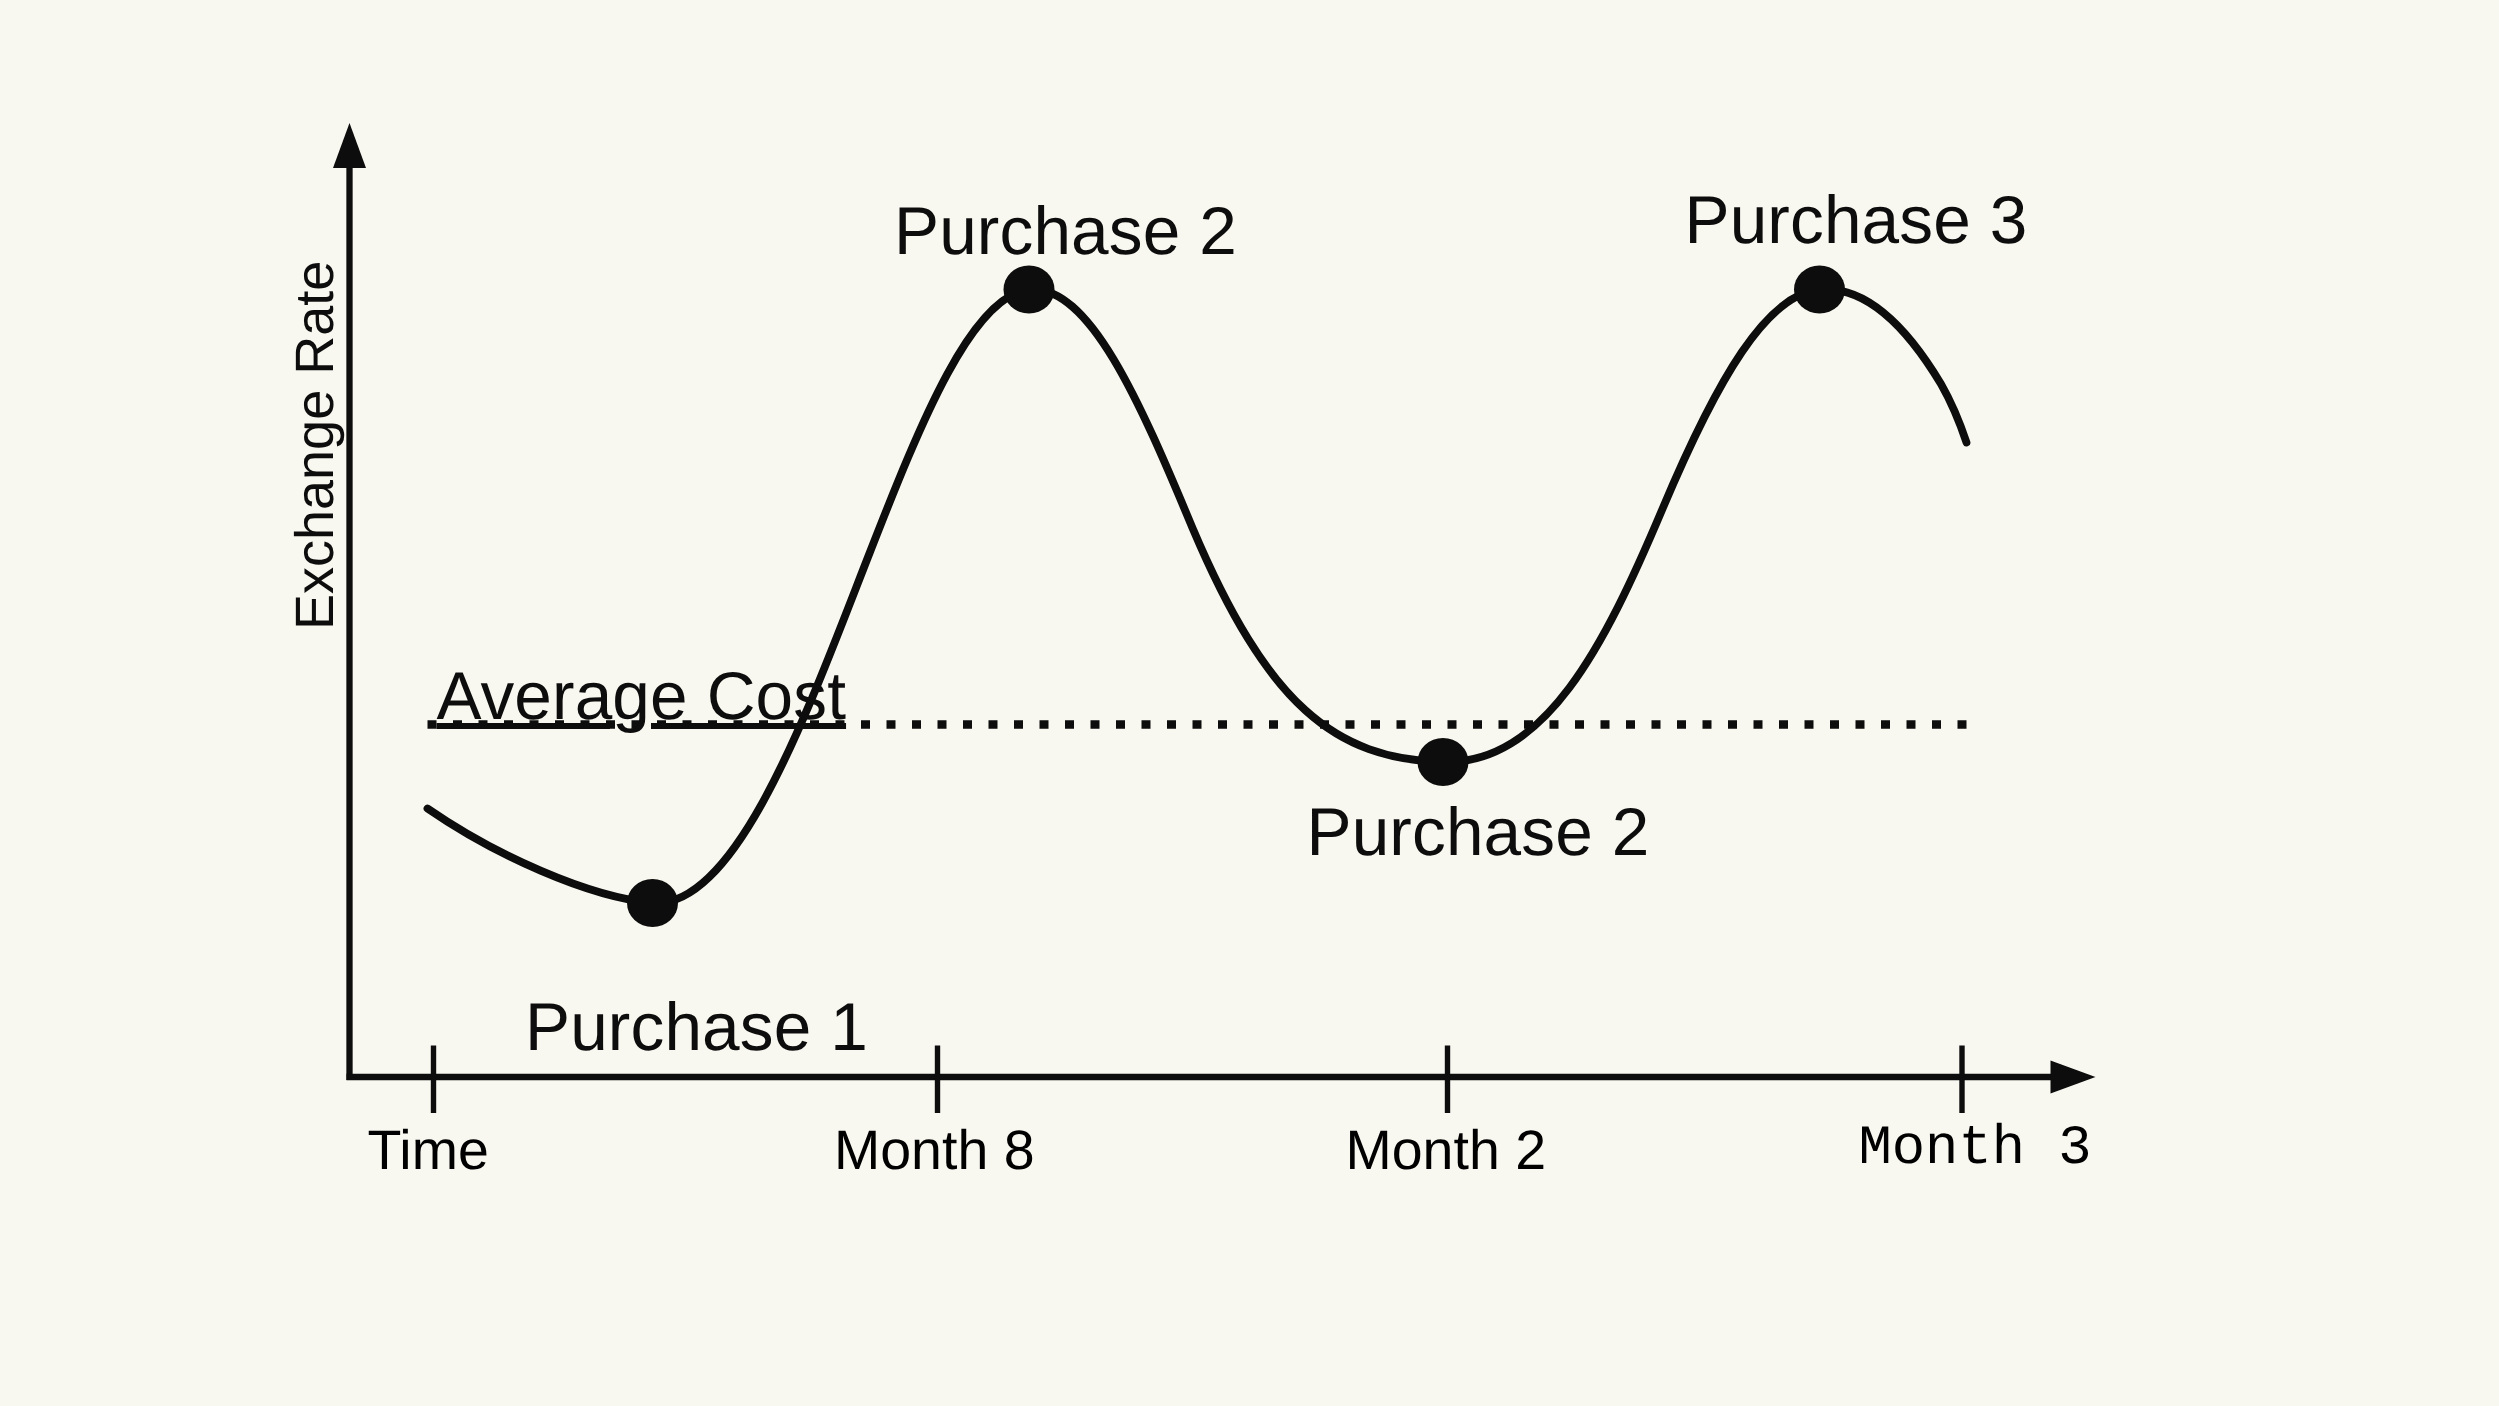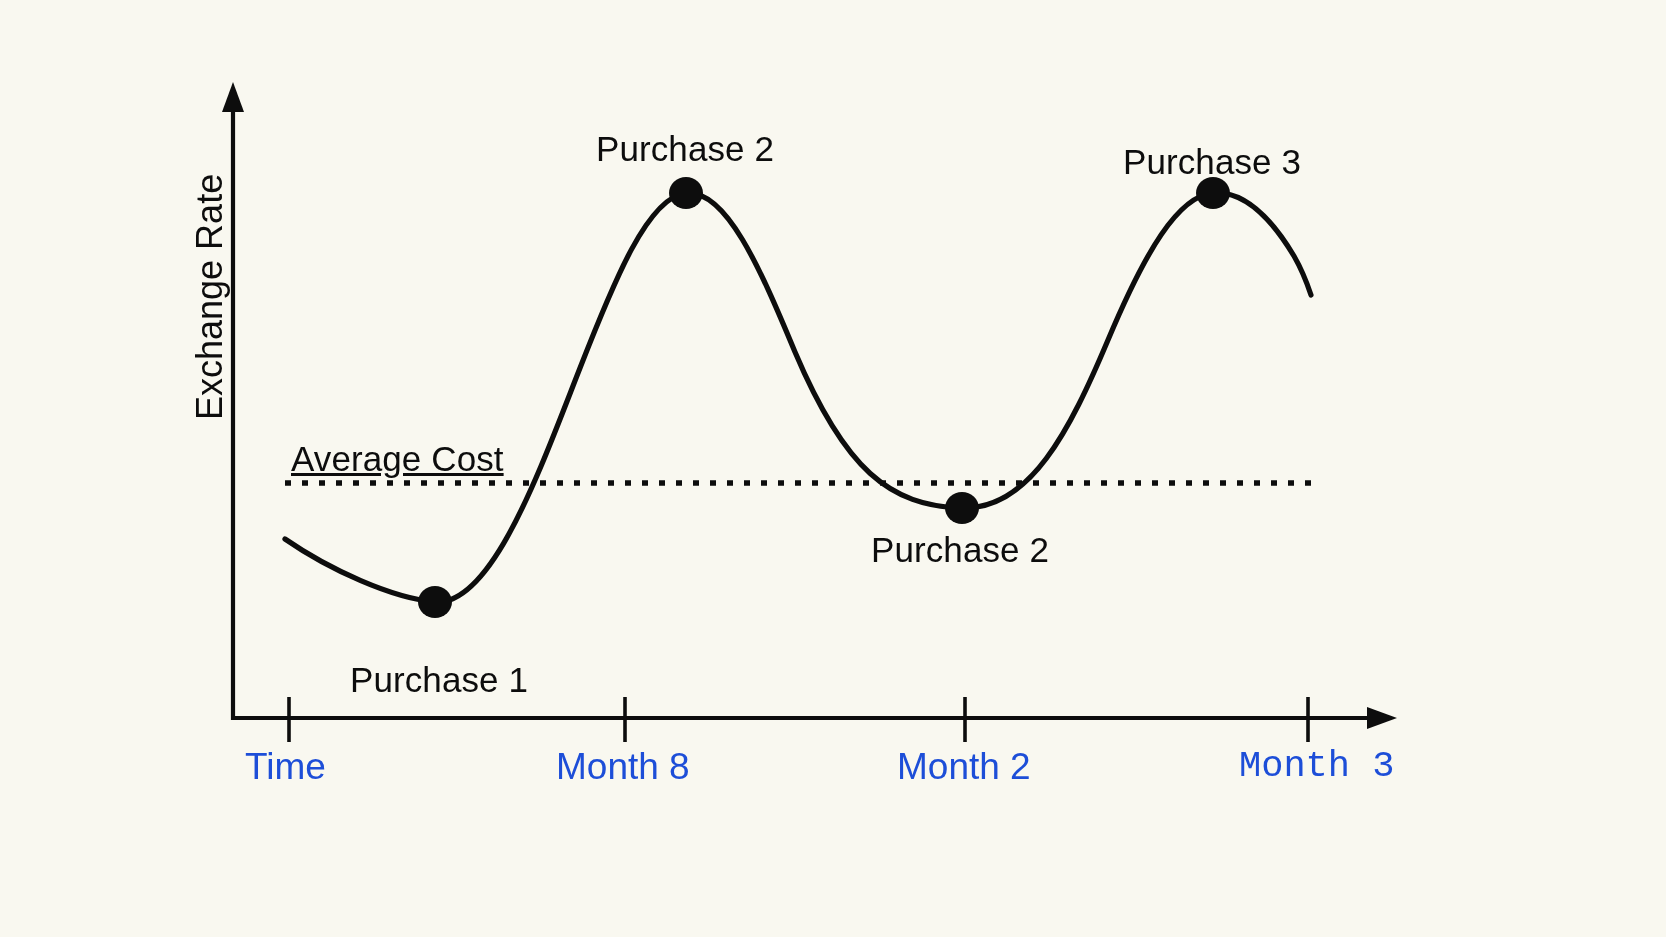--- a/index.html
+++ b/index.html
@@ -59,29 +59,29 @@
     stroke-dasharray: 6 11;
   }
   .marker-dot {
     fill: #0d0d0d;
     stroke: none;
   }
   .chart-label {
     position: absolute;
     color: #0d0d0d;
     font-family: "Liberation Sans", sans-serif;
-    font-size: 35px;
+    font-size: 45px;
     font-weight: 400;
     white-space: nowrap;
     letter-spacing: 0.1px;
     line-height: 1;
   }
   .axis-tick-label {
     position: absolute;
-    color: #1d4ed8;
+    color: #000000;
     font-family: "Liberation Sans", sans-serif;
     font-size: 37px;
     font-weight: 400;
     white-space: nowrap;
     line-height: 1;
   }
   #y-axis-title {
     position: absolute;
     color: #0d0d0d;
     font-family: "Liberation Sans", sans-serif;
@@ -141,21 +141,21 @@
   <div id="y-axis-title" style="left: 192px; top: 420px;">Exchange Rate</div>
 
   <div class="chart-label" style="left: 291px; top: 441px; text-decoration: underline;">Average Cost</div>
 
   <div class="chart-label" style="left: 350px; top: 627px; margin-top: 35px;">Purchase 1</div>
 
   <div class="chart-label" style="left: 596px; top: 131px;">Purchase 2</div>
 
   <div class="chart-label" style="left: 871px; top: 532px;">Purchase 2</div>
 
-  <div class="chart-label" style="left: 1123px; top: 144px;">Purchase 3</div>
+  <div class="chart-label" style="left: 1123px; top: 124px;">Purchase 3</div>
 
   <div class="axis-tick-label" style="left: 245px; top: 748px;">Time</div>
 
   <div class="axis-tick-label" style="left: 556px; top: 748px;">Month 8</div>
 
   <div class="axis-tick-label" style="left: 897px; top: 748px;">Month 2</div>
 
   <div class="axis-tick-label" style="left: 1239px; top: 748px; font-family: Liberation Mono, monospace;">Month 3</div>
 
 </div>

